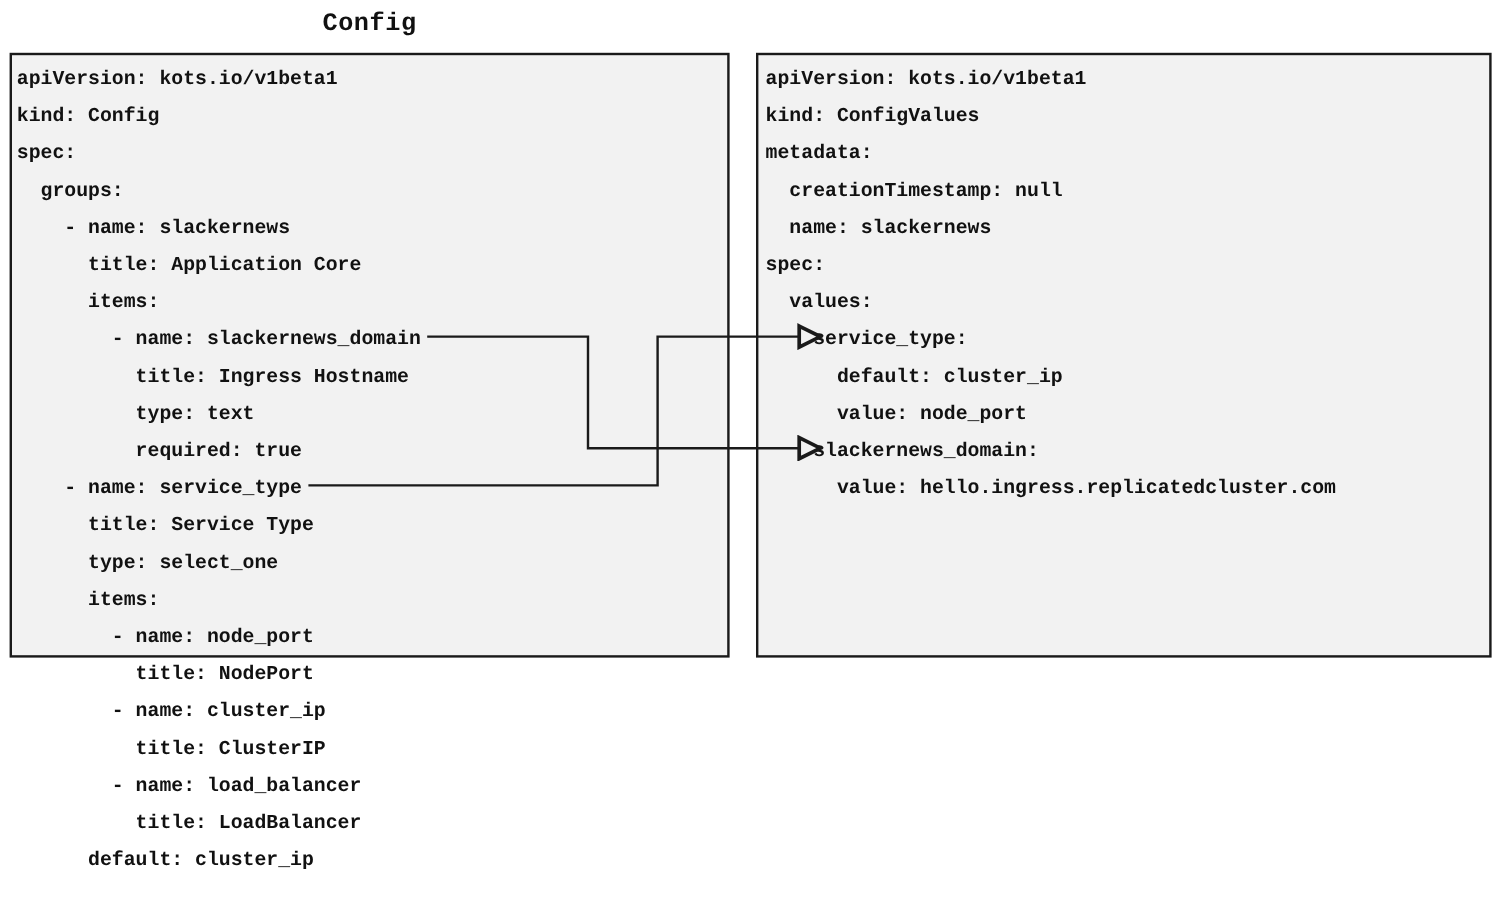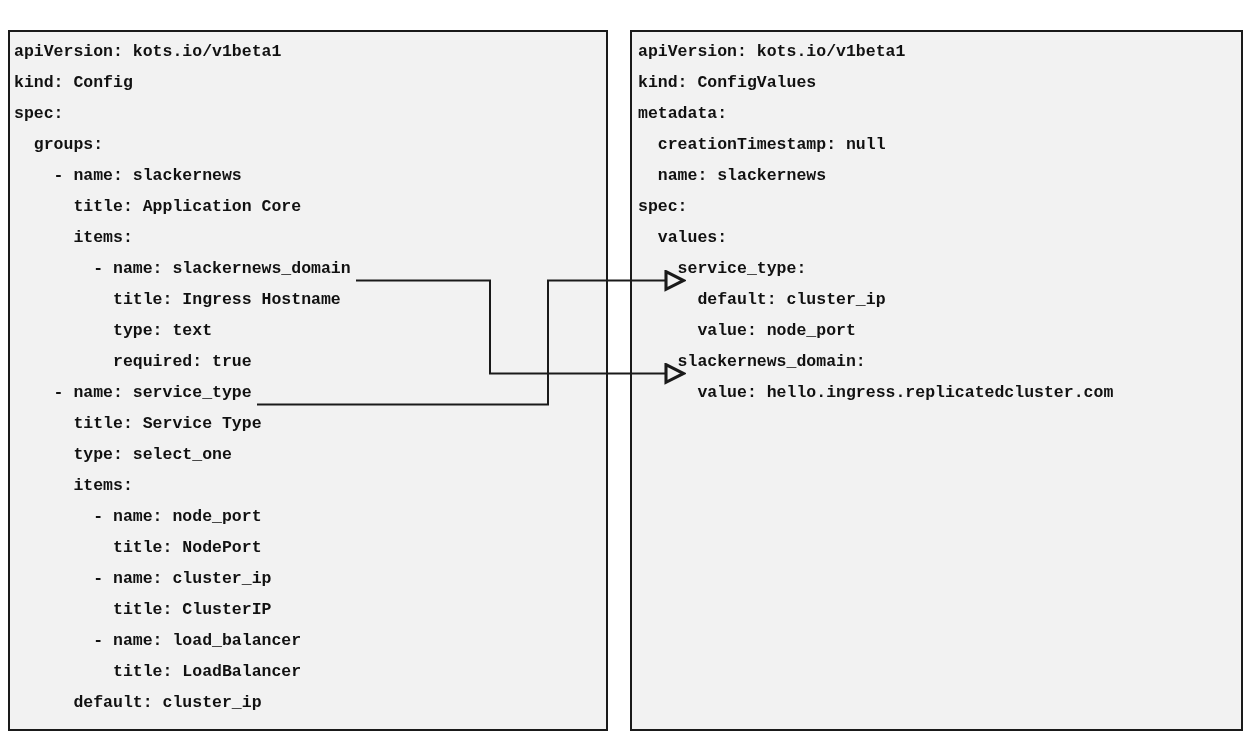--- a/index.html
+++ b/index.html
@@ -22,22 +22,22 @@
     top:8px;
     text-align:center;
     font:700 21px/26px "Liberation Mono","DejaVu Sans Mono",monospace;
     color:var(--text-color);
     letter-spacing:0.5px;
   }
   .panel-title.left{left:8px;width:600px;}
   .panel-title.right{left:630px;width:613px;}
   .panel{
     position:absolute;
-    top:30px;
-    height:701px;
+    top:44px;
+    height:504px;
     background:var(--panel-bg);
     border:2px solid var(--panel-border);
     box-sizing:border-box;
   }
   .panel.left{left:8px;width:600px;}
   .panel.right{left:630px;width:613px;}
   .panel pre{
     margin:0;
     padding:4px 0 0 4px;
     font:700 16.5px/31px "Liberation Mono","DejaVu Sans Mono",monospace;
@@ -55,20 +55,21 @@
     fill:none;
     stroke:var(--arrow-color);
     stroke-width:2;
   }
 </style>
 </head>
 <body>
 
 <div class="canvas">
 
+  <div class="panel-title left">Config</div>
 
 
   <div class="panel left">
     <pre>apiVersion: kots.io/v1beta1
 kind: Config
 spec:
   groups:
     - name: slackernews
       title: Application Core
       items:

